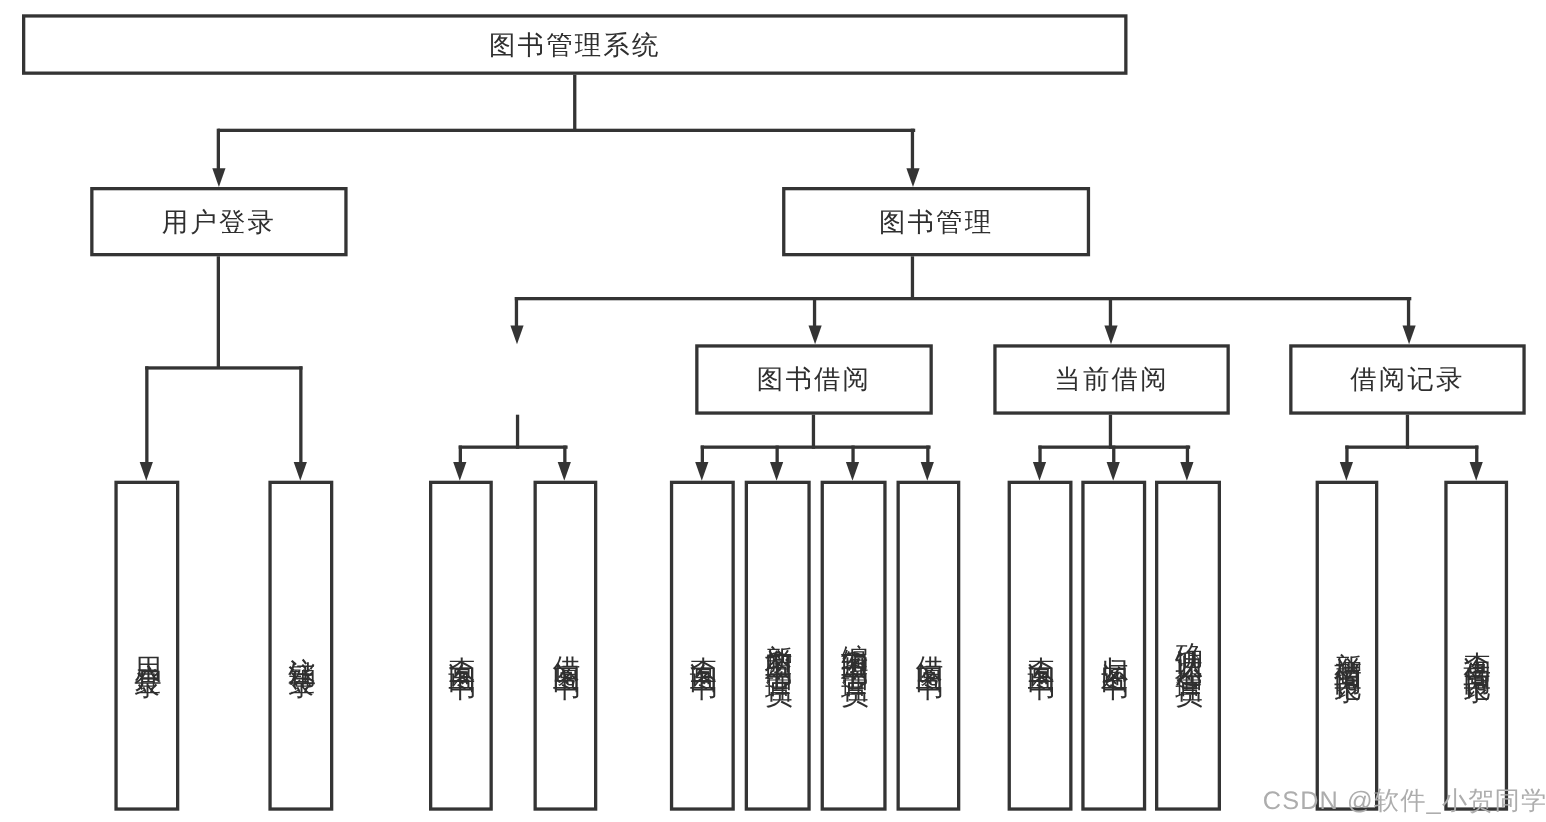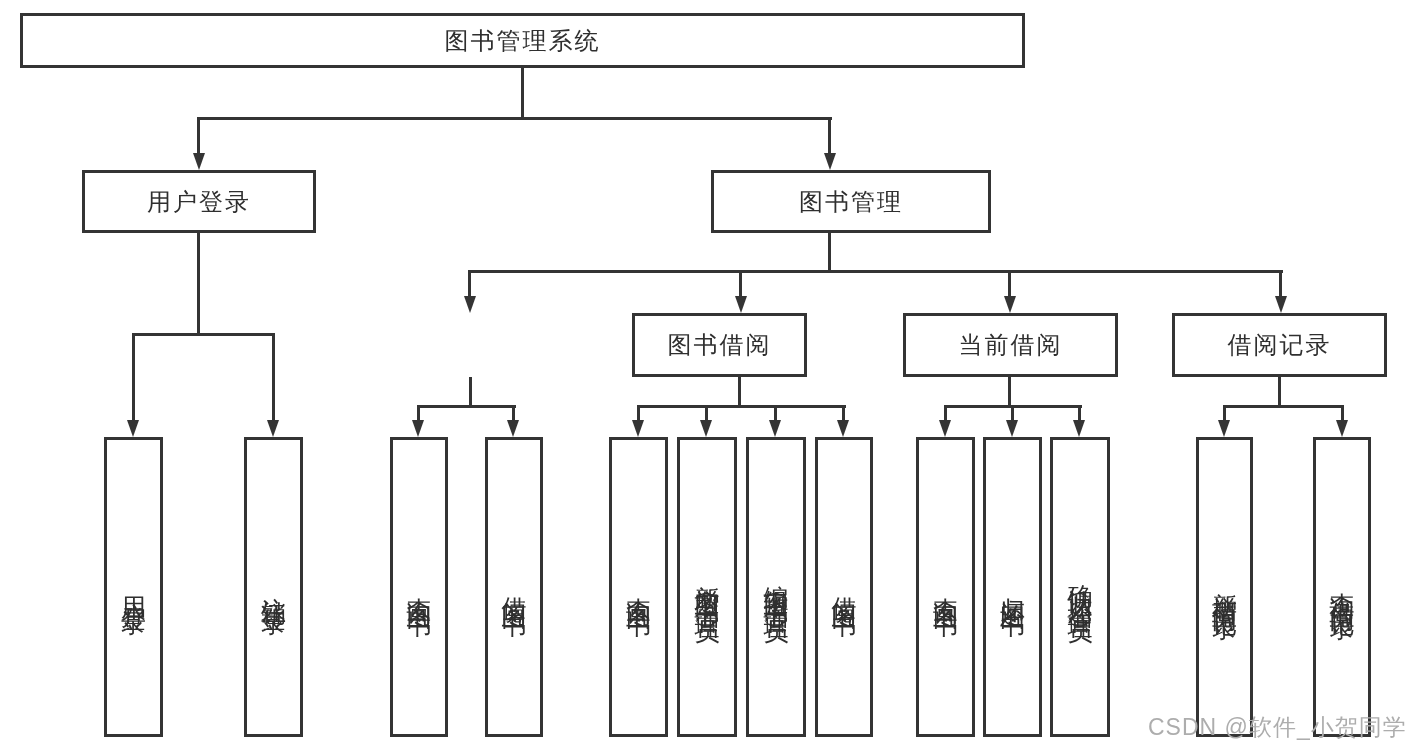--- a/index.html
+++ b/index.html
@@ -65,21 +65,21 @@
   <div class="line" style="left:468px;top:270px;width:815px;height:3px"></div>
   <div class="line" style="left:468px;top:270px;width:3px;height:28px"></div>
   <div class="arrow" style="left:464px;top:296px"></div>
   <div class="line" style="left:739px;top:270px;width:3px;height:28px"></div>
   <div class="arrow" style="left:735px;top:296px"></div>
   <div class="line" style="left:1008px;top:270px;width:3px;height:28px"></div>
   <div class="arrow" style="left:1004px;top:296px"></div>
   <div class="line" style="left:1279px;top:270px;width:3px;height:28px"></div>
   <div class="arrow" style="left:1275px;top:296px"></div>
 
-  <div class="box hbox" style="left:632px;top:313px;width:175px;height:64px">图书借阅</div>
+  <div class="box hbox" style="left:632px;top:313px;width:216px;height:64px">图书借阅</div>
   <div class="box hbox" style="left:1172px;top:313px;width:215px;height:64px">借阅记录</div>
   <div class="box hbox" style="left:903px;top:313px;width:215px;height:64px">当前借阅</div>
 
   <div class="line" style="left:469px;top:377px;width:3px;height:31px"></div>
   <div class="line" style="left:417px;top:405px;width:99px;height:3px"></div>
   <div class="line" style="left:417px;top:405px;width:3px;height:16px"></div>
   <div class="arrow" style="left:412px;top:420px"></div>
   <div class="line" style="left:512px;top:405px;width:3px;height:16px"></div>
   <div class="arrow" style="left:507px;top:420px"></div>
   <div class="box vbox" style="left:390px;top:437px;width:58px;height:300px">查询图书</div>

